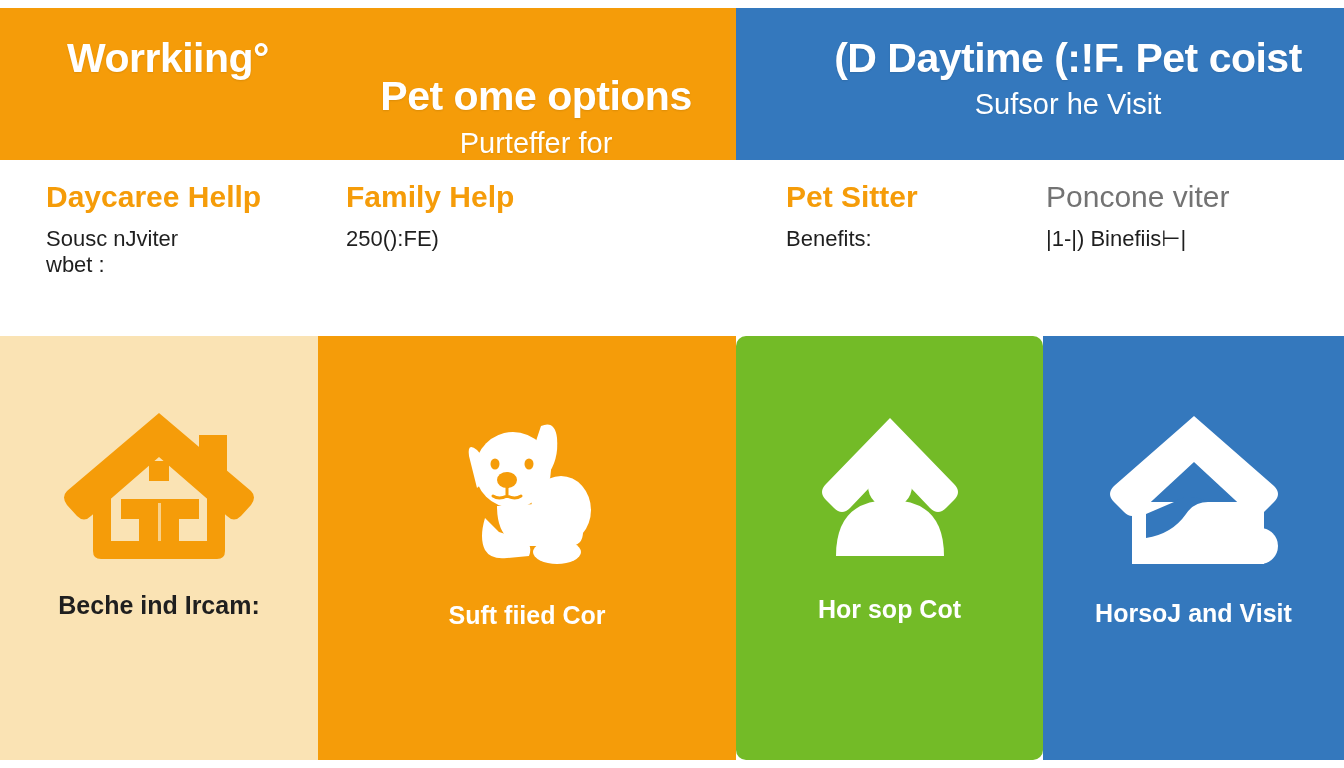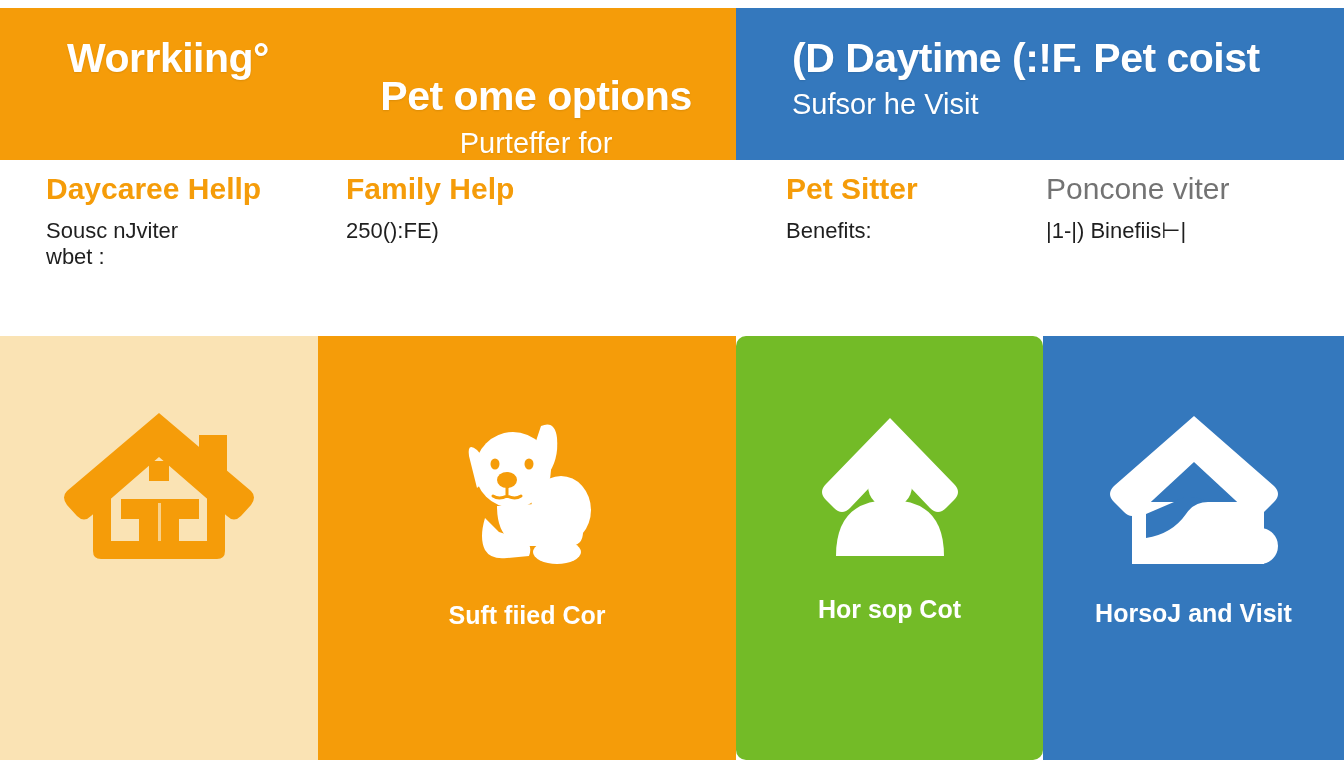--- a/index.html
+++ b/index.html
@@ -54,36 +54,36 @@
     color: #ffffff;
     font-size: 29px;
     line-height: 1.15;
     margin-top: 8px;
     white-space: nowrap;
     font-weight: 400;
     text-shadow: 0 1px 2px rgba(0,0,0,0.08);
   }
   .hdr-seg-1 { width: 336px; align-items: center; }
   .hdr-seg-2 { width: 400px; align-items: center; justify-content: flex-end; }
-  .hdr-seg-3 { width: 608px; align-items: flex-start; padding-left: 56px; }
+  .hdr-seg-3 { width: 608px; align-items: center; padding-left: 56px; }
 
   
   .mid-band {
     position: absolute;
     left: 0;
     top: 160px;
     width: 1344px;
     height: 176px;
     background: #ffffff;
     display: flex;
   }
   .mid-col {
     height: 100%;
     box-sizing: border-box;
-    padding-top: 12px;
+    padding-top: 20px;
     display: flex;
     flex-direction: column;
   }
   .mid-col-1 { width: 336px; align-items: flex-start; padding-left: 46px; }
   .mid-col-2 { width: 400px; align-items: flex-start; padding-left: 10px; }
   .mid-col-3 { width: 300px; align-items: flex-start; padding-left: 50px; }
   .mid-col-4 { width: 308px; align-items: flex-start; padding-left: 10px; }
 
   .mid-heading {
     font-size: 30px;
@@ -220,20 +220,21 @@
           <path d="M34 88 L34 152 Q34 160 42 160 L158 160 Q166 160 166 152 L166 88 L148 88 L148 142 L52 142 L52 88 Z" fill="#f59c09"></path>
 
           <rect x="80" y="100" width="40" height="44" fill="#f59c09"></rect>
           <rect x="99" y="104" width="3" height="38" fill="#fae3b4" opacity="0.75"></rect>
 
           <rect x="62" y="100" width="20" height="20" fill="#f59c09"></rect>
           <rect x="120" y="100" width="20" height="20" fill="#f59c09"></rect>
           <rect x="90" y="62" width="20" height="20" fill="#f59c09"></rect>
         </svg>
       </div>
+      <div class="panel-label">Beche ind Ircam:</div>
     </div>
 
     <div class="panel panel-2">
       <div class="panel-icon">
         <svg width="180" height="160" viewBox="0 0 180 160" aria-hidden="true">
 
           <path d="M40 36 Q30 28 32 42 L40 74 Q50 66 56 54 Z" fill="#ffffff"></path>
 
           <path d="M104 12 Q118 6 120 24 Q122 46 110 62 Q98 50 98 30 Z" fill="#ffffff"></path>
 

